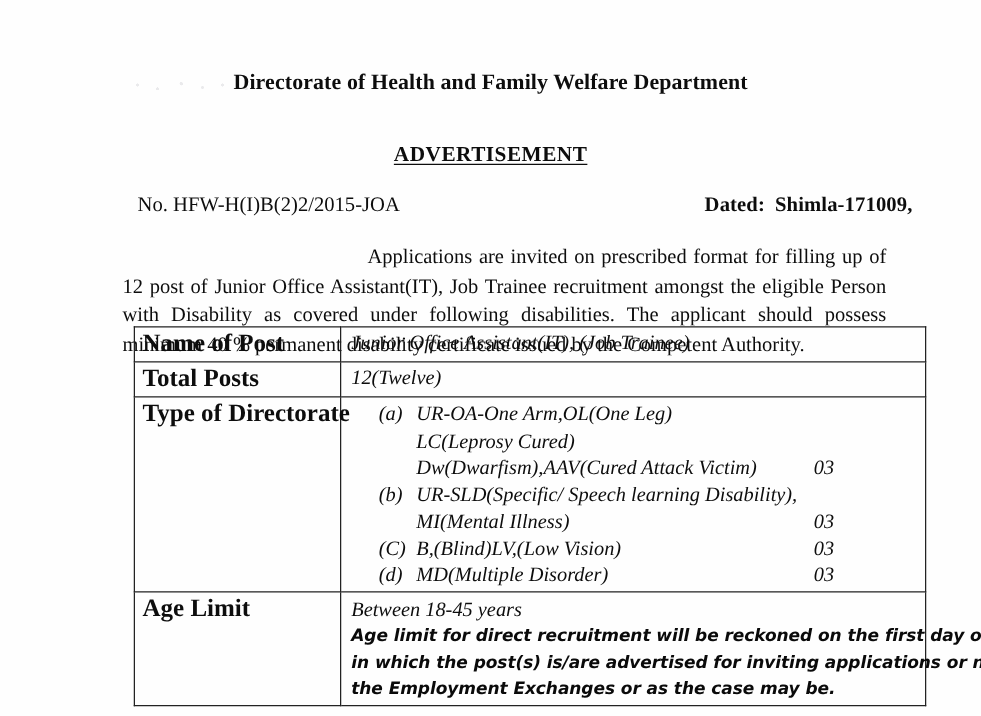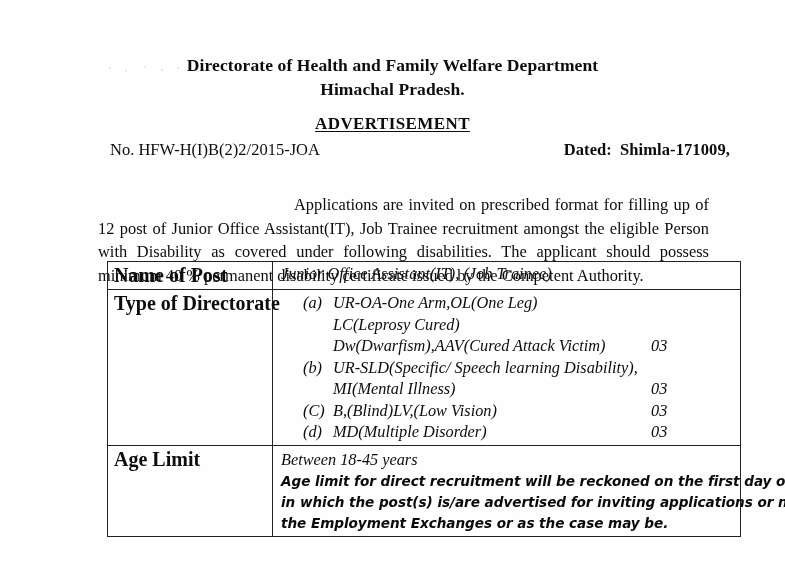--- a/index.html
+++ b/index.html
@@ -50,21 +50,21 @@
     font-weight: bold;
     font-size: 17px;
     text-decoration: underline;
     text-underline-offset: 2px;
     letter-spacing: 0.4px;
   }
 
   .ref-row {
     position: absolute;
     left: 110px;
-    top: 140px;
+    top: 154px;
     width: 620px;
     font-size: 16.5px;
   }
   .ref-no {
     float: left;
   }
   .ref-dated {
     float: right;
     font-weight: bold;
     letter-spacing: 0.1px;
@@ -177,21 +177,20 @@
 </style>
 </head>
 <body>
 
 <div class="page">
 
   <div class="scan-speck"></div>
 
   <div class="org-title">
     <span>Directorate of Health and Family Welfare Department</span>
-    <span class="line2">Himachal Pradesh.</span>
   </div>
 
   <div class="adv-wrap">
     <span class="adv-title">ADVERTISEMENT</span>
   </div>
 
   <div class="ref-row">
     <span class="ref-no">No. HFW-H(I)B(2)2/2015-JOA</span>
     <span class="ref-dated">
       <span class="dated-label">Dated:</span><span>Shimla-171009,</span>
@@ -199,20 +198,24 @@
     <div style="clear:both"></div>
   </div>
 
   <p class="intro"><span class="indent"></span><span>Applications are invited on prescribed format  for filling up of 12 post of Junior Office Assistant(IT), Job Trainee recruitment amongst the eligible Person with Disability as covered under following disabilities. The applicant should possess minimum 40 % permanent disability certificate issued by the Competent Authority.</span></p>
 
   <table class="adv-table">
     <tbody>
       <tr class="row-name">
         <td class="label">Name of Post</td>
         <td class="value">Junior Office Assistant(IT), (Job Trainee)</td>
+      </tr>
+      <tr class="row-total">
+        <td class="label">Total Posts</td>
+        <td class="value">12(Twelve)</td>
       </tr>
       <tr class="row-disability">
         <td class="label">Type of Directorate</td>
         <td class="value">
           <ul class="dis-list" id="disability-list">
               <li class="dis-item">
                 <span class="marker">(a)</span>
                 <span class="dis-line"><span>UR-OA-One Arm,OL(One Leg)</span></span>
                 <span class="dis-line"><span>LC(Leprosy Cured)</span></span>
                 <span class="dis-line"><span>Dw(Dwarfism),AAV(Cured Attack Victim)</span><span class="cnt">03</span></span>

